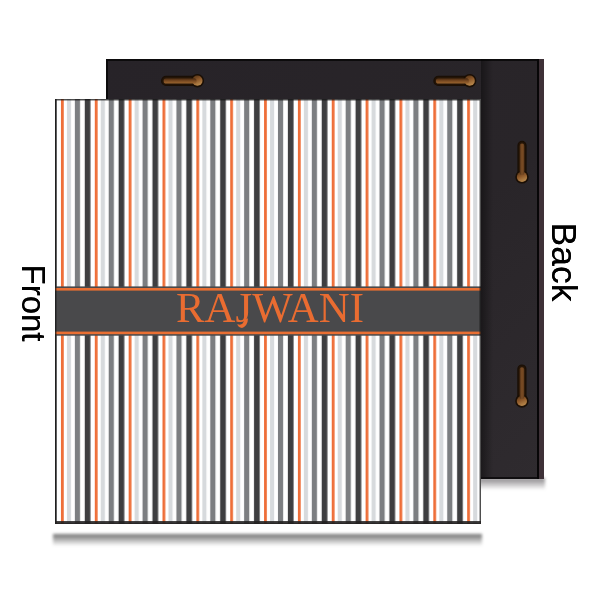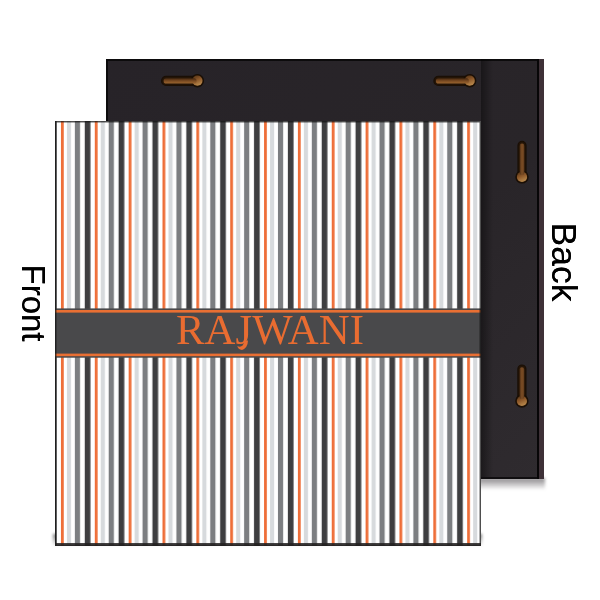--- a/index.html
+++ b/index.html
@@ -69,21 +69,21 @@
     <circle cx="521.9" cy="401" r="6.1" fill="#241507" stroke="#1a0f05" stroke-width="1.2"></circle>
     <circle cx="521.9" cy="401" r="5.1" fill="url(#khc)"></circle>
     <rect x="519.6" y="367.2" width="4.6" height="31.8" rx="2.3" fill="url(#khv)"></rect>
   </g>
 </svg>
 
 <div class="abs" style="left:481px;top:59px;width:12px;height:418px;background:linear-gradient(to right,rgba(0,0,0,0.4),rgba(0,0,0,0));"></div>
 
 <div class="abs" style="left:52.5px;top:533.5px;width:429px;height:12px;background:linear-gradient(to bottom,rgba(25,25,25,0.62),rgba(25,25,25,0));filter:blur(1.5px);"></div>
 
-<div class="abs" style="left:55px;top:121px;width:426px;height:424.7px;text-align:center;">
+<div class="abs" style="left:55px;top:99px;width:426px;height:424.7px;text-align:center;">
   <svg width="426" height="425" viewBox="0 0 426 425" style="display:block;filter:blur(0.45px);">
     <defs>
       <pattern id="stripes" x="5.95" y="0" width="33.85" height="20" patternUnits="userSpaceOnUse">
         <rect x="0" y="0" width="33.85" height="20" fill="#ffffff"></rect>
         <rect x="0" y="0" width="2.8" height="20" fill="#ee6e38"></rect>
         <rect x="6.0" y="0" width="4.1" height="20" fill="#d7dadd"></rect>
         <rect x="13.9" y="0" width="5.2" height="20" fill="#7c7e81"></rect>
         <rect x="23.8" y="0" width="5.7" height="20" fill="#3e3e40"></rect>
       </pattern>
     </defs>

